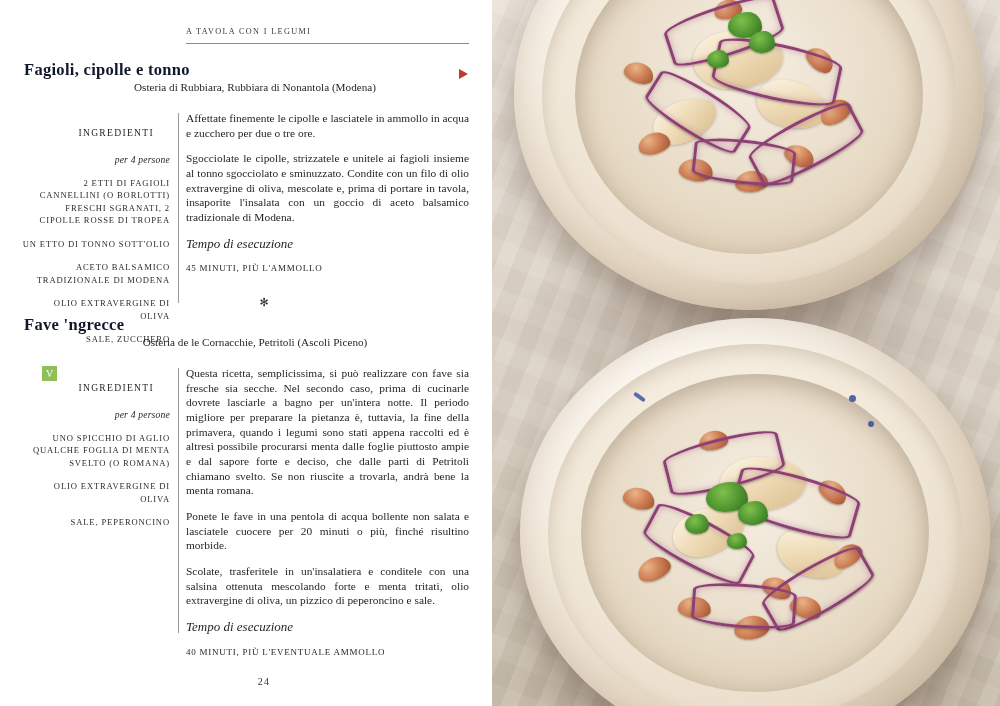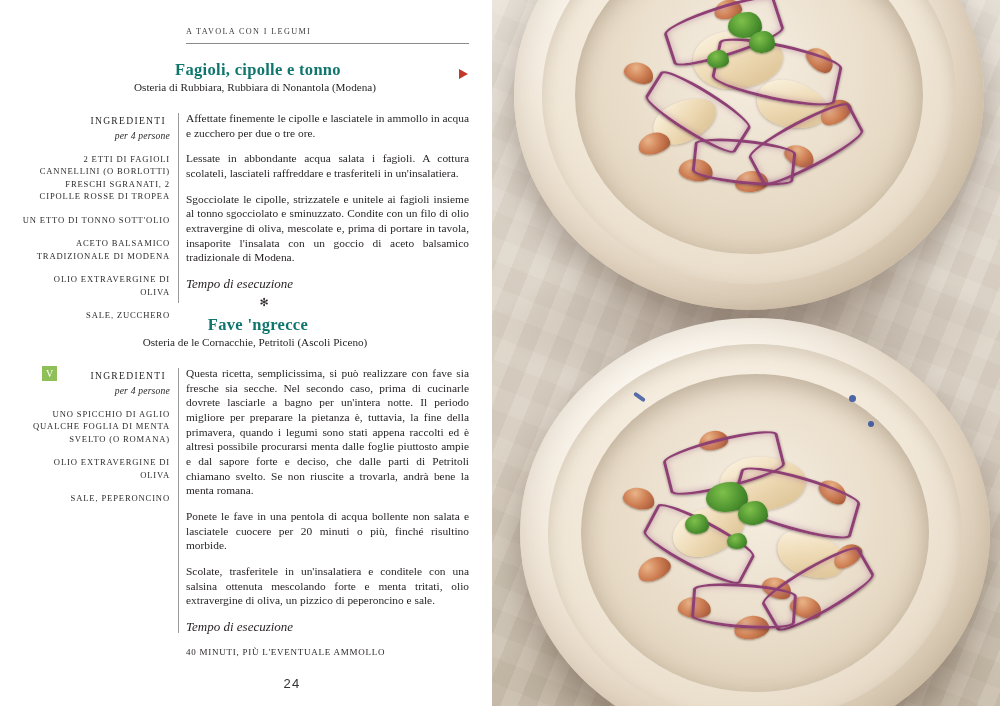--- a/index.html
+++ b/index.html
@@ -49,22 +49,21 @@
 
   .recipe {
     position: absolute;
     left: 0;
     width: 492px;
   }
   .recipe-1 { top: 60px; }
   .recipe-2 { top: 315px; }
 
   .recipe-title {
-    text-align: center;
-    color: #0f766e;
+    color: #0f172a;
     font-family: "Liberation Serif", serif;
     font-size: 16.5px;
     letter-spacing: 0.3px;
     margin: 0 0 1px 0;
     padding-left: 24px;
   }
   .recipe-source {
     text-align: center;
     font-family: "Liberation Serif", serif;
     font-size: 11.2px;
@@ -109,21 +108,21 @@
     left: 22px;
     top: 0;
     width: 148px;
     text-align: right;
     font-family: "Liberation Serif", serif;
   }
   .ing-head {
     font-size: 9.6px;
     letter-spacing: 1.3px;
     text-transform: uppercase;
-    margin: 4px;
+    margin: 16px;
   }
   .ing-sub {
     font-size: 9.6px;
     font-style: italic;
     letter-spacing: 0.2px;
     margin: 1px 0 12px 0;
   }
   .ing-item {
     font-size: 8.6px;
     letter-spacing: 0.85px;
@@ -180,25 +179,24 @@
     padding-left: 18px;
   }
 
   .folio {
     position: absolute;
     left: 0;
     width: 492px;
     top: 676px;
     text-align: center;
     padding-left: 18px;
-    font-family: Liberation Sans, sans-serif;
-    font-size: 13px;
+    font-family: Liberation Serif, serif;
+    font-size: 10px;
     letter-spacing: 1.2px;
     color: #333;
-    margin-left: 28px;
   }
 
   
   .photo-page {
     position: relative;
     width: 508px;
     height: 706px;
     overflow: hidden;
     background: #d8cfc4;
   }
@@ -318,23 +316,23 @@
           <p class="ing-item">UN ETTO DI TONNO SOTT'OLIO</p>
           <p class="ing-item">ACETO BALSAMICO TRADIZIONALE DI MODENA</p>
           <p class="ing-item">OLIO EXTRAVERGINE DI OLIVA</p>
           <p class="ing-item">SALE, ZUCCHERO</p>
         </div>
 
         <div class="divider-v"></div>
 
         <div class="method">
           <p>Affettate finemente le cipolle e lasciatele in ammollo in acqua e zucchero per due o tre ore.</p>
-          <p>Lessate in abbondante acqua salata i fagioli. A cottura scolateli, lasciateli raffreddare e trasferiteli in un'insalatiera.</p>
           <p>Sgocciolate le cipolle, strizzatele e unitele ai fagioli insieme al tonno sgocciolato e sminuzzato. Condite con un filo di olio extravergine di oliva, mescolate e, prima di portare in tavola, insaporite l'insalata con un goccio di aceto balsamico tradizionale di Modena.</p>
           <p class="time-head">Tempo di esecuzione</p>
+          <p class="time-val">45 MINUTI, PIÙ L'AMMOLLO</p>
         </div>
       </div>
     </div>
 
     <div class="star">✻</div>
 
     <div class="recipe recipe-2">
       <h2 class="recipe-title">Fave 'ngrecce</h2>
       <p class="recipe-source">Osteria de le Cornacchie, Petritoli (Ascoli Piceno)</p>
 

